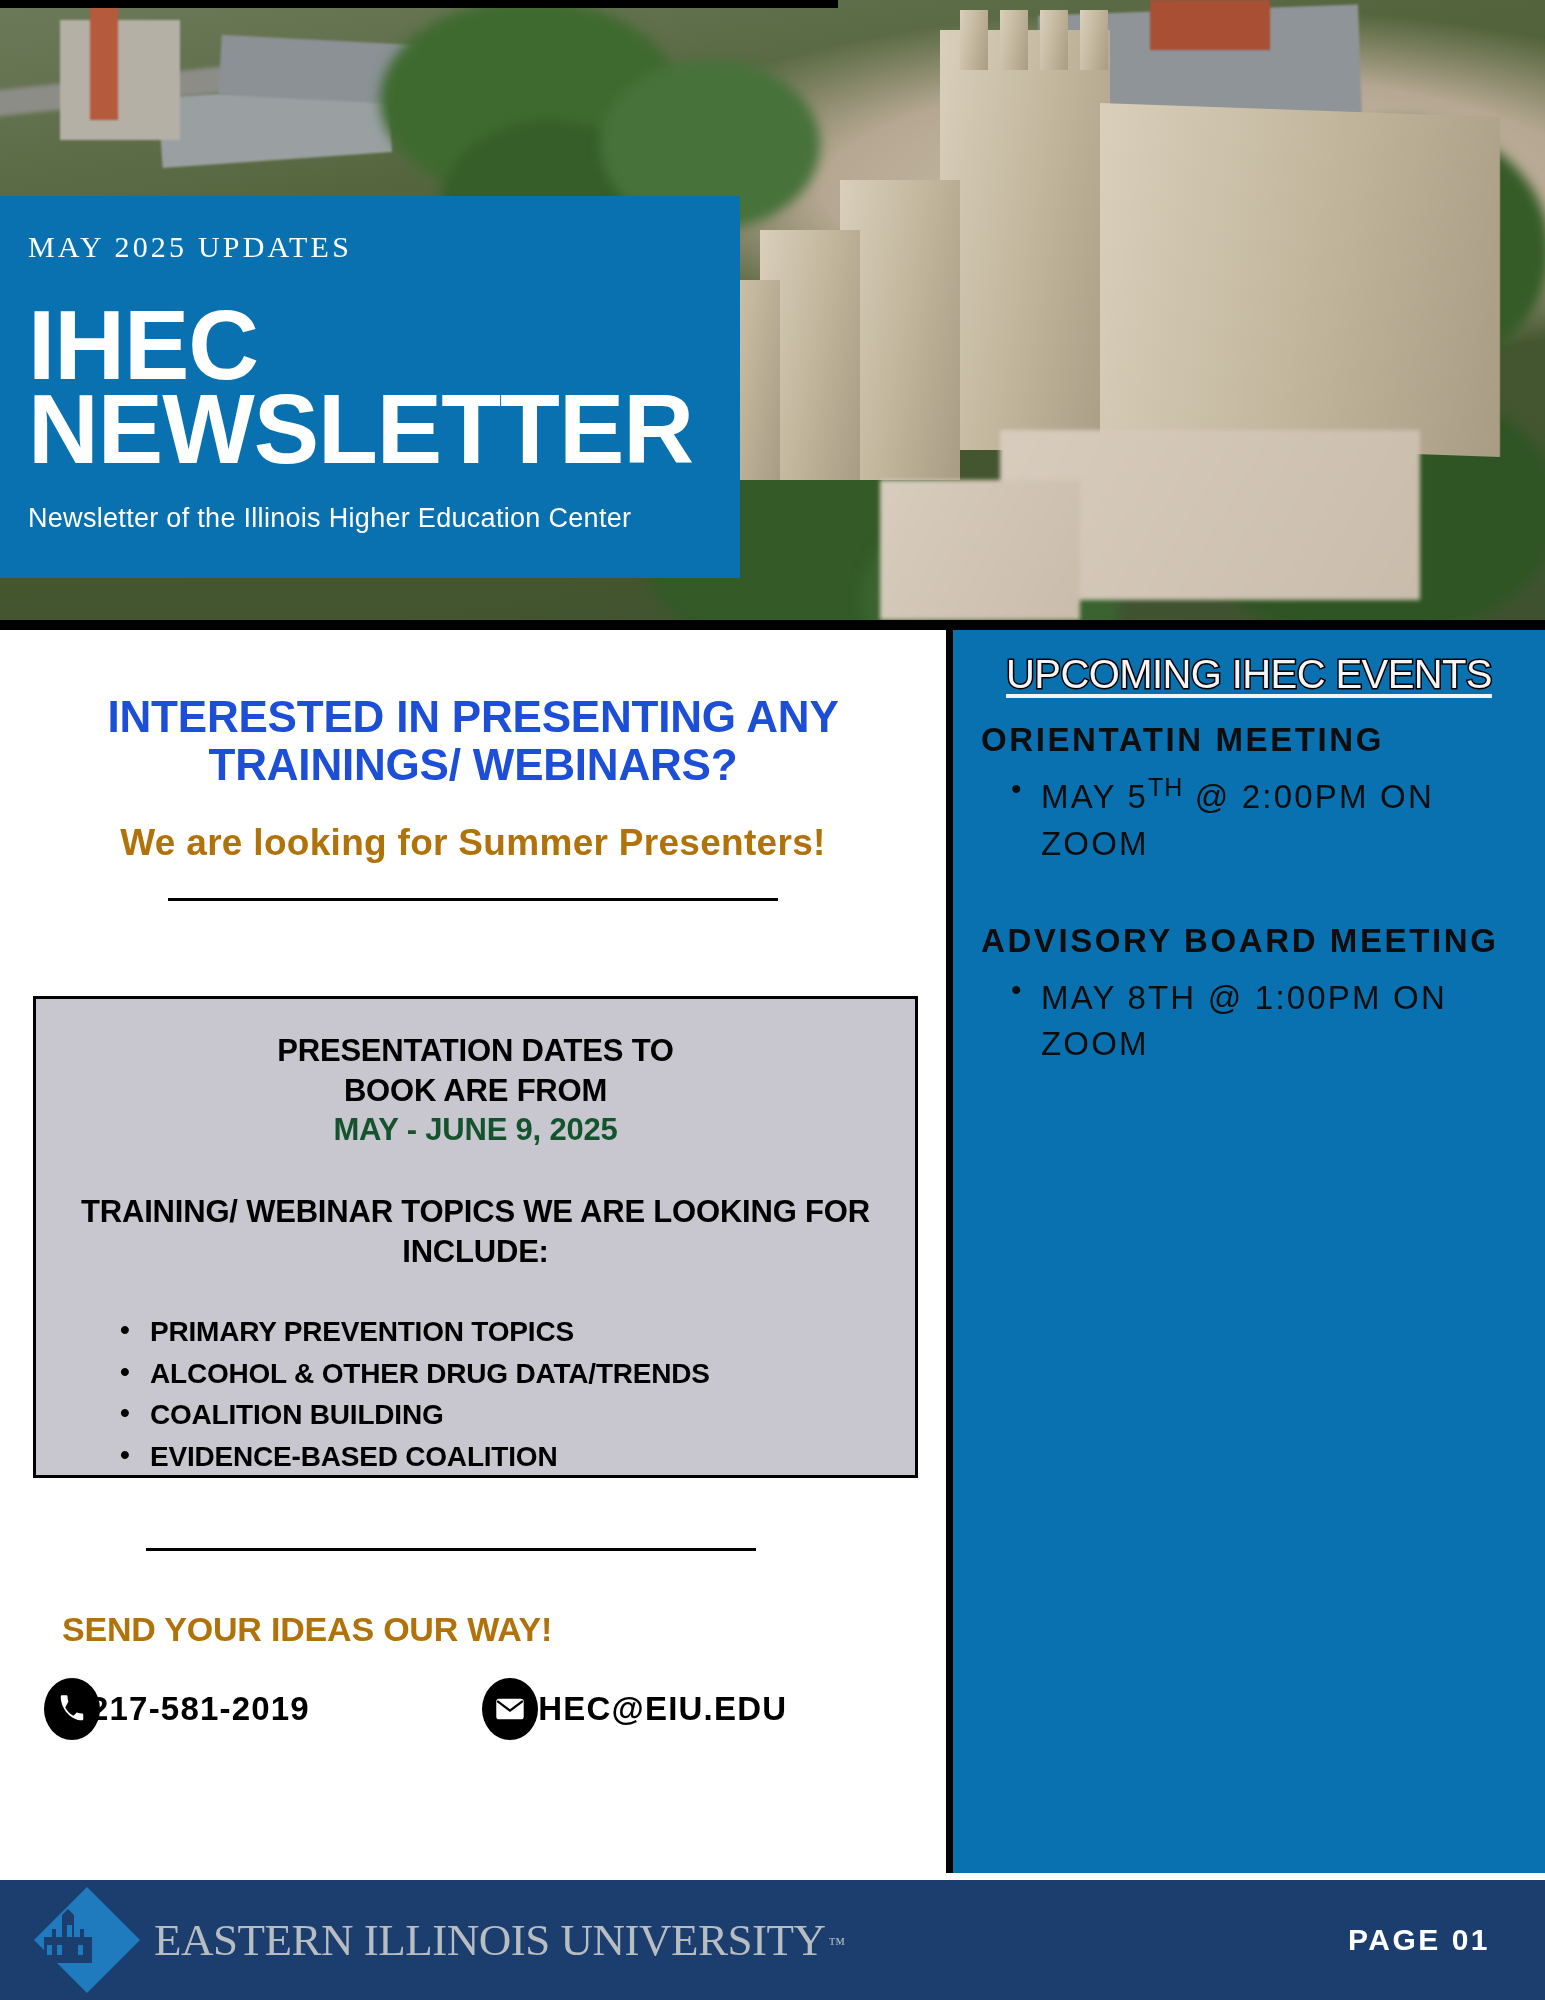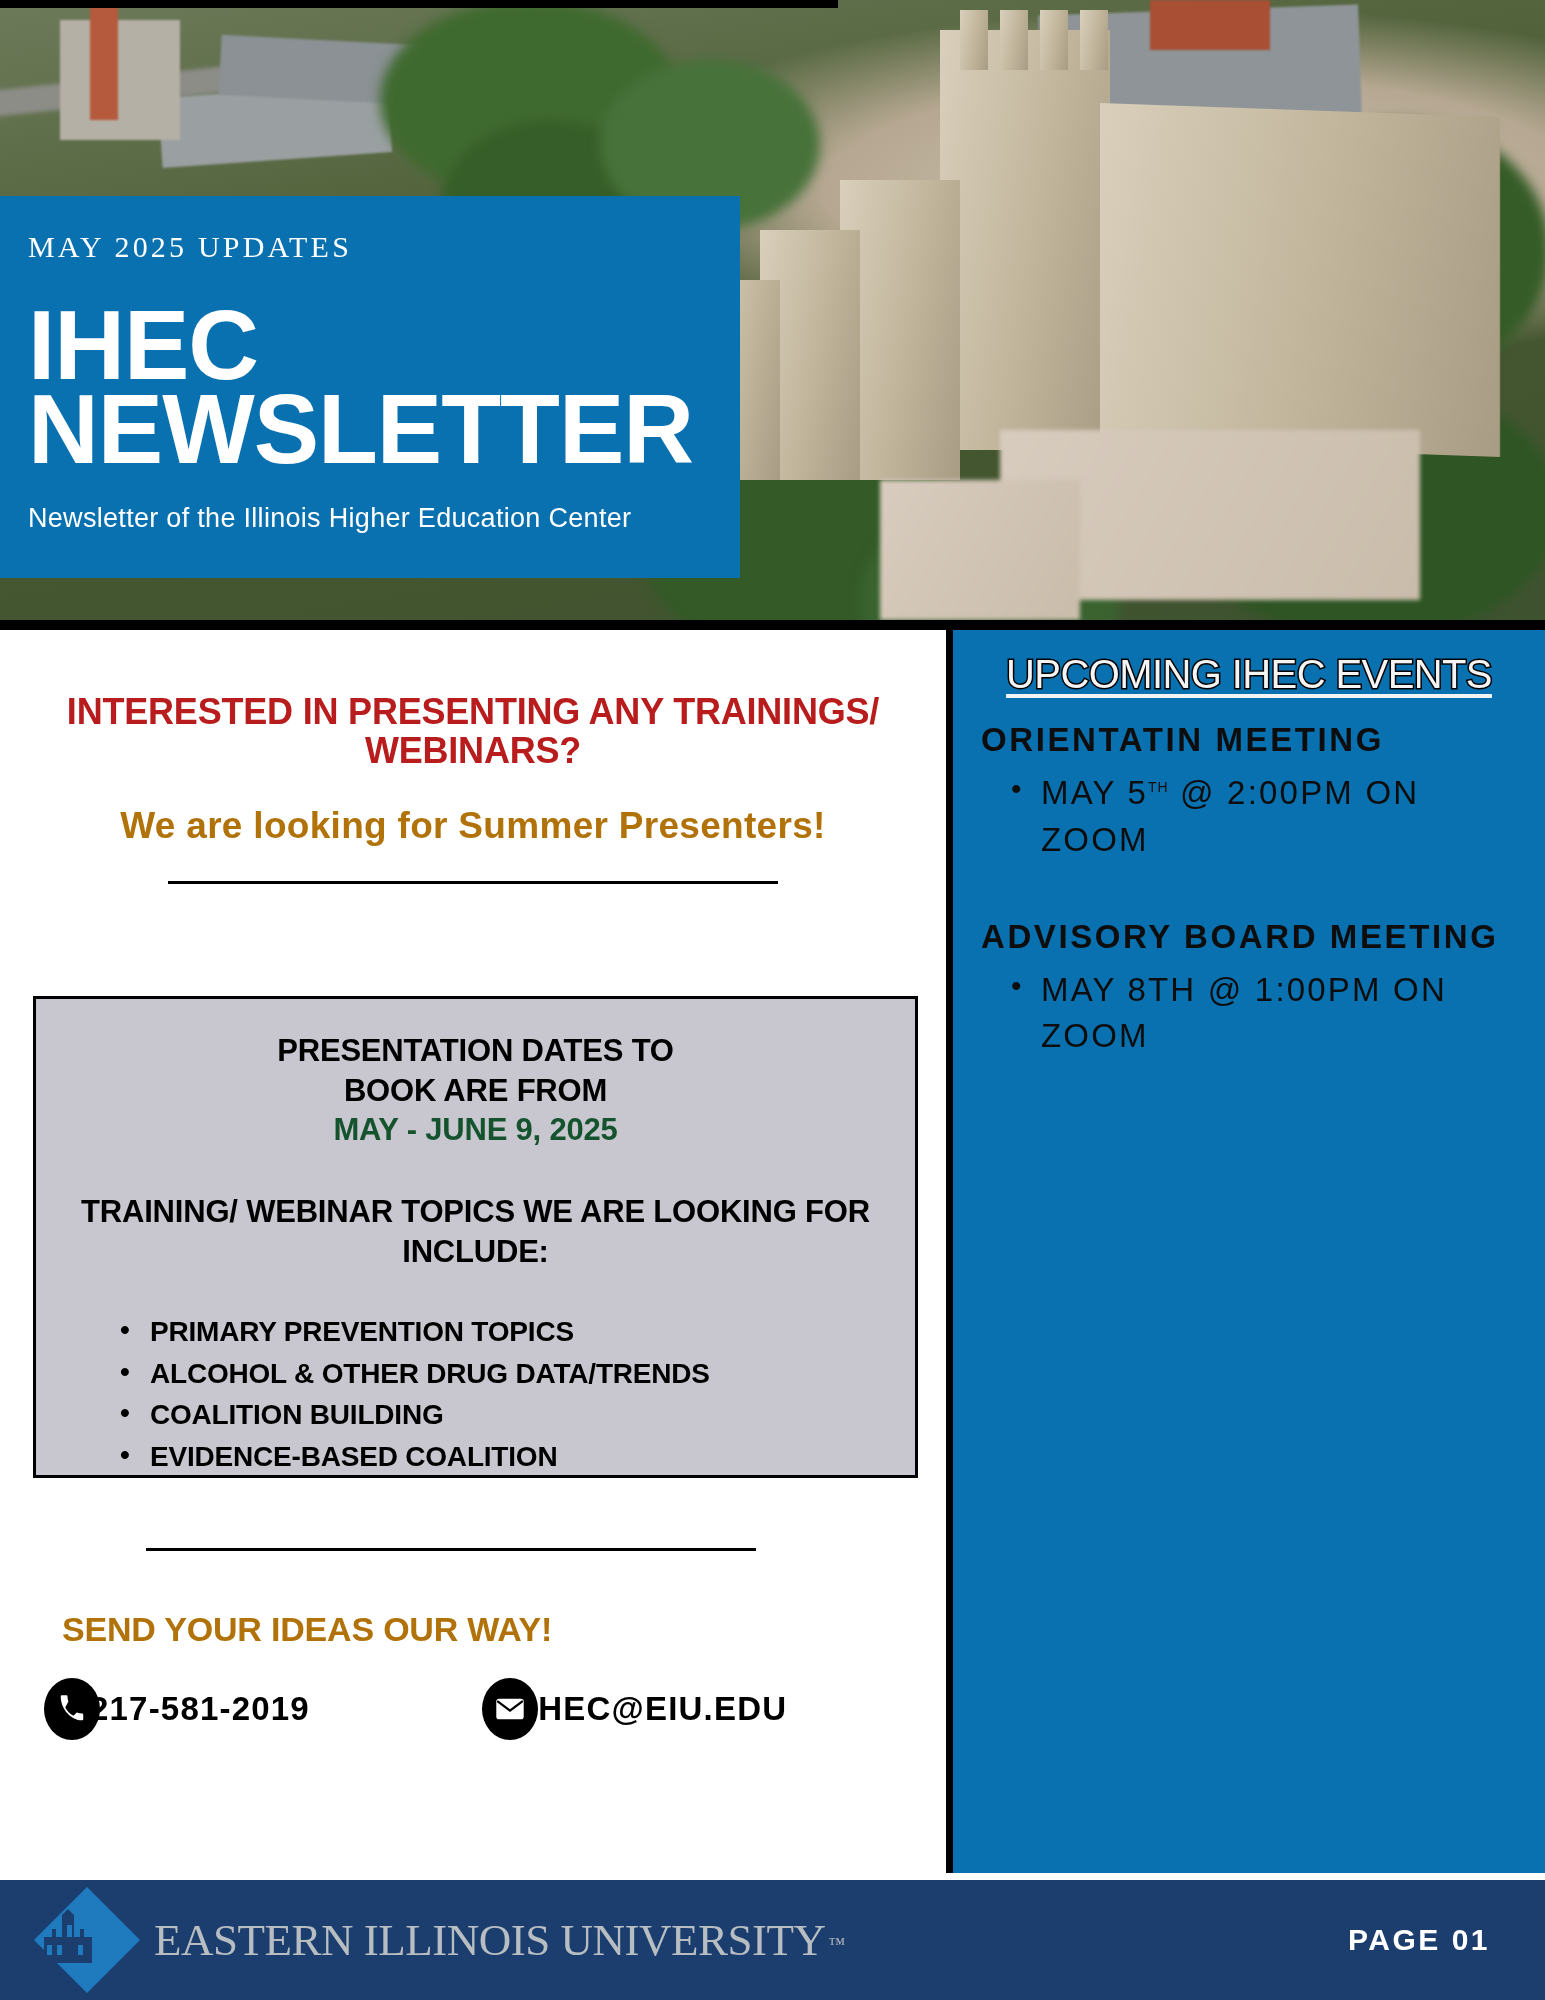--- a/index.html
+++ b/index.html
@@ -116,23 +116,23 @@
 
   
   #left-col {
     position: absolute;
     left: 0; top: 0;
     width: 946px;
     height: 1250px;
     background: #ffffff;
   }
   #main-heading {
-    color: #b91c1c;
-    font-weight: 700;
-    font-size: 36px;
+    color: #1d4ed8;
+    font-weight: 700;
+    font-size: 44px;
     line-height: 1.08;
     text-align: center;
     margin: 63px 48px 0 48px;
     letter-spacing: -0.2px;
   }
   #sub-heading {
     color: #b07209;
     font-weight: 700;
     font-size: 37px;
     line-height: 1.25;
@@ -303,21 +303,21 @@
     padding-left: 72px;
   }
   .event-detail::before {
     content: "\2022";
     position: absolute;
     left: 42px;
     top: -2px;
     font-size: 30px;
   }
   .event-detail sup {
-    font-size: 14px;
+    font-size: 25px;
     vertical-align: super;
     letter-spacing: 1px;
     text-align: center;
   }
   .event-block.second { margin-top: 52px; }
 
   
   #footer {
     position: absolute;
     left: 0; top: 1880px;

